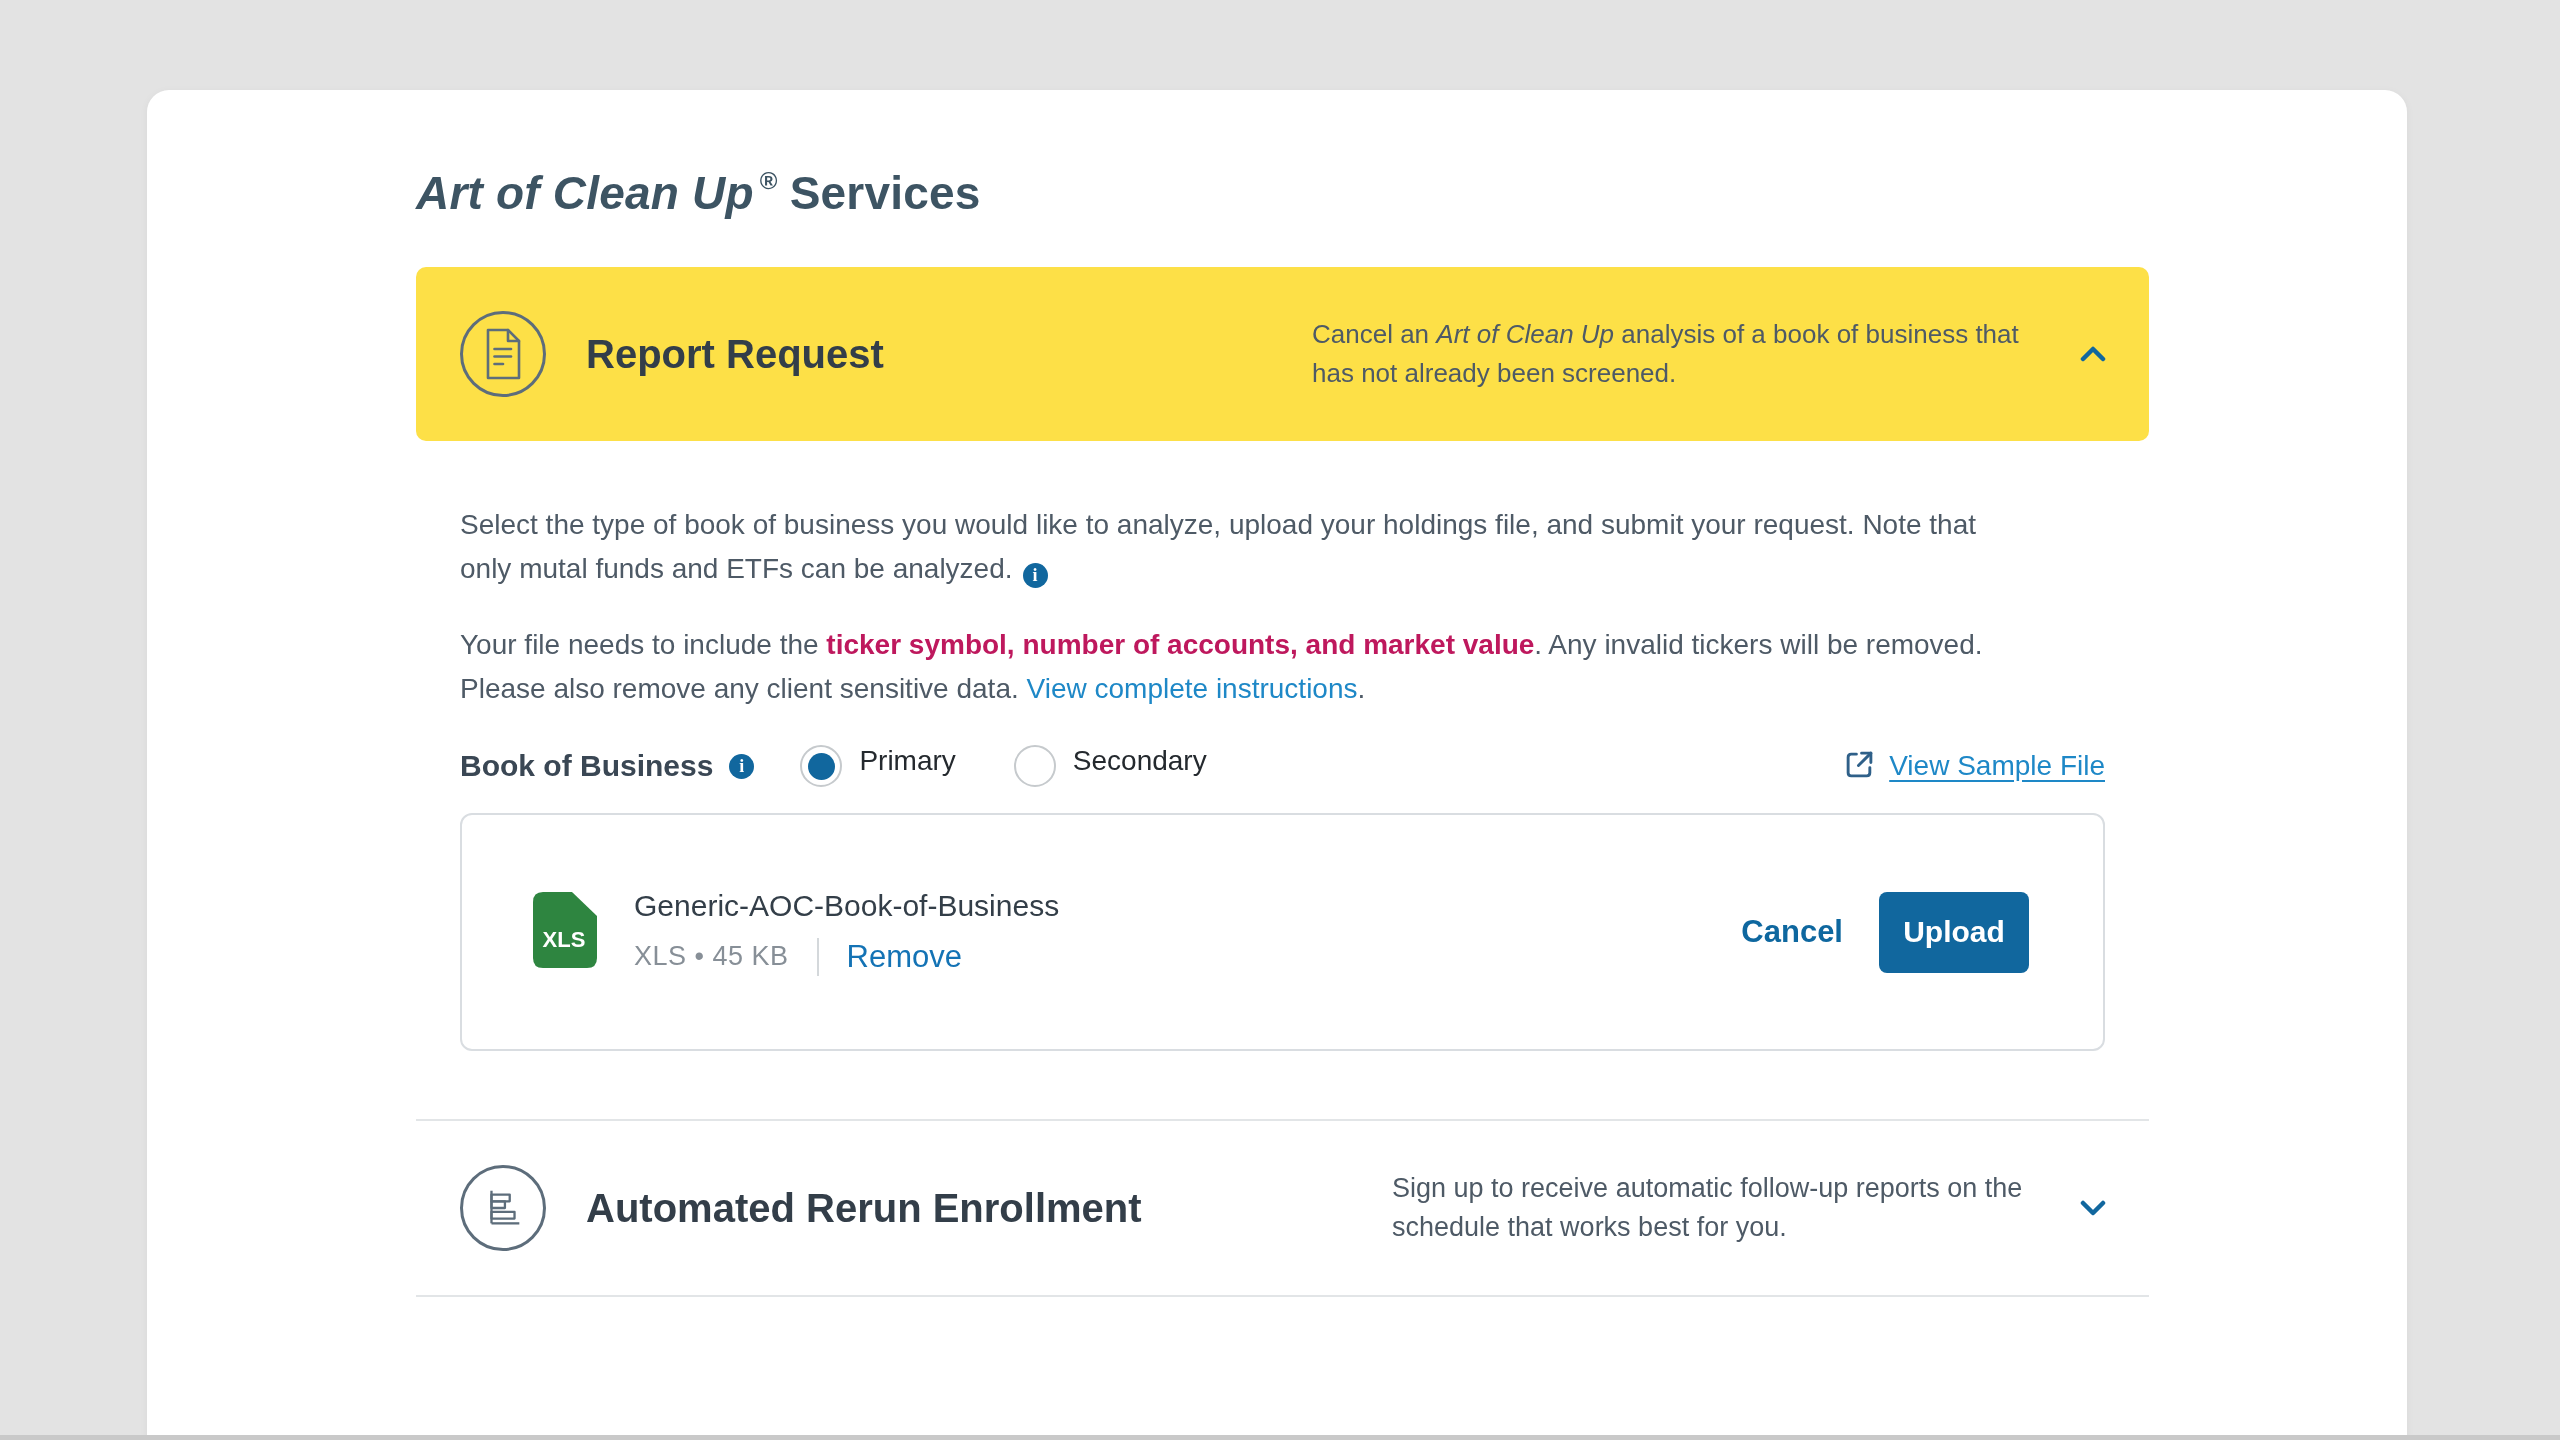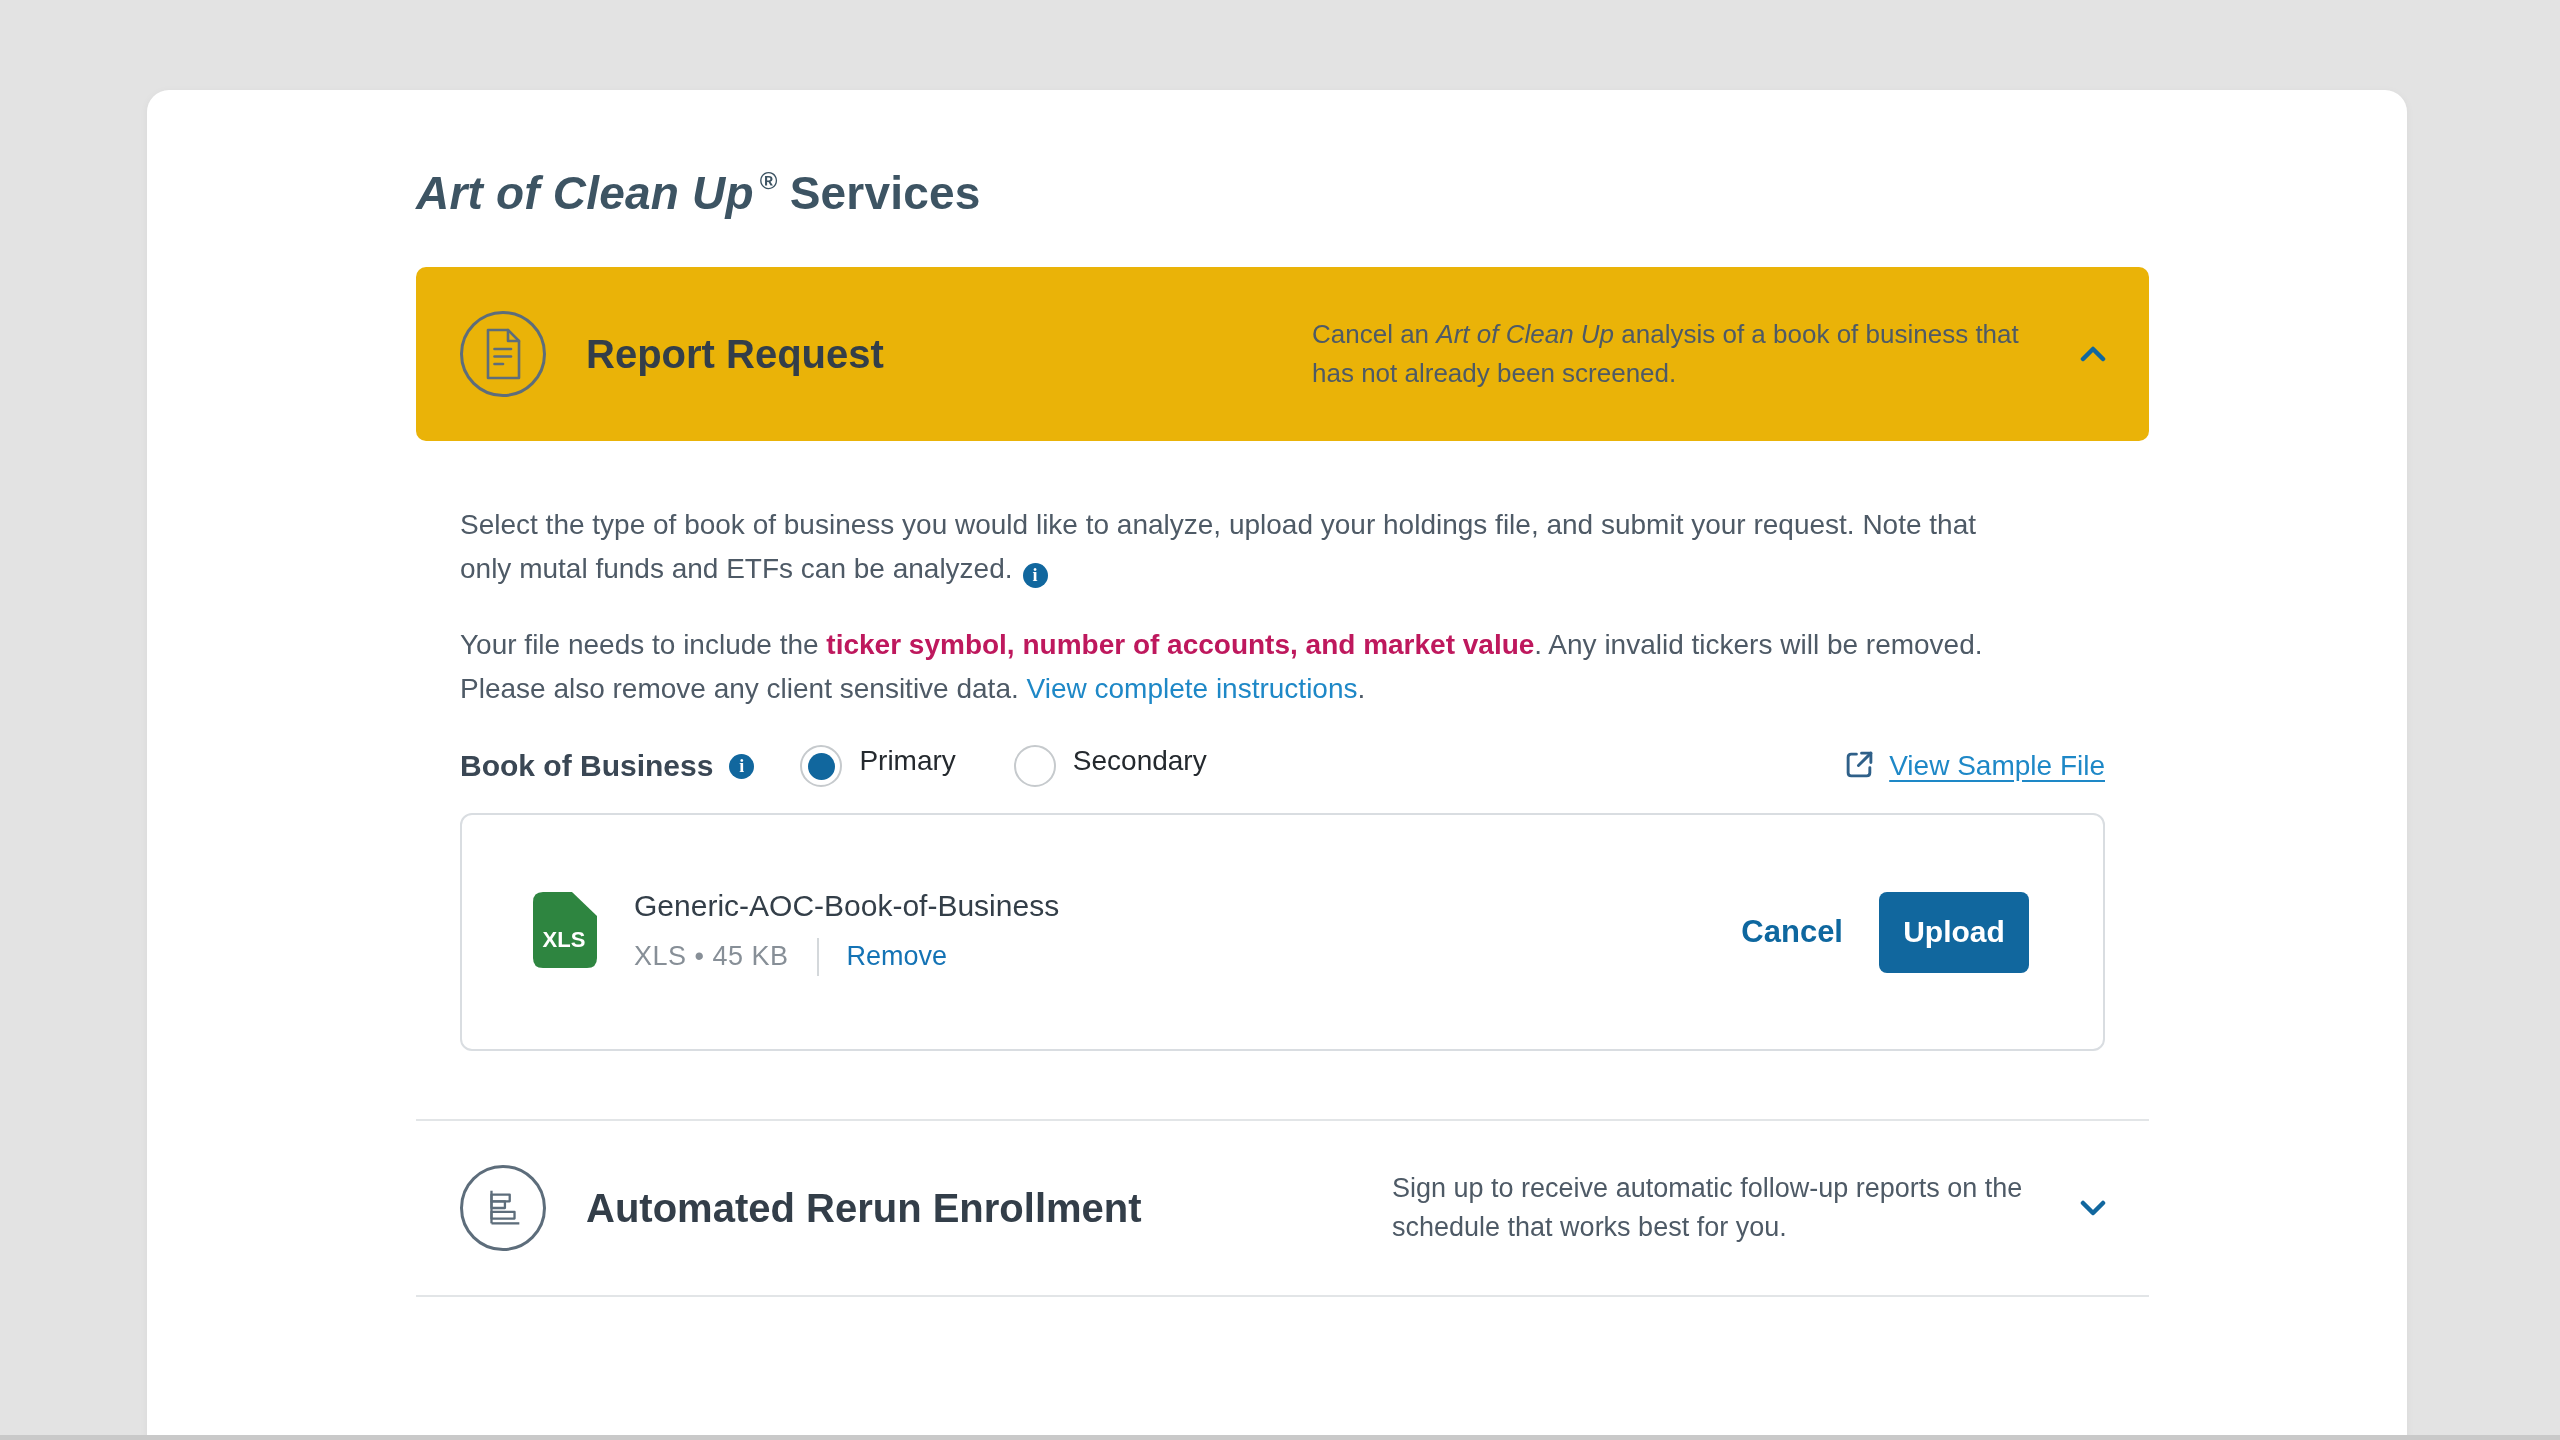--- a/index.html
+++ b/index.html
@@ -34,21 +34,21 @@
   h1 .suffix { margin-left: 12px; }
 
   
   .section-header {
     display: flex; align-items: center;
     padding: 0 42px 0 44px;
   }
   .band {
     margin-top: 49px;
     height: 174px;
-    background: #eab308;
+    background: #fde047;
     border-radius: 10px;
   }
   .icon-circle {
     flex: none;
     width: 86px; height: 86px;
     border: 3px solid #5d6d7b;
     border-radius: 50%;
     display: flex; align-items: center; justify-content: center;
   }
   .section-title {
@@ -131,21 +131,21 @@
     border-radius: 12px;
     background: #ffffff;
     display: flex; align-items: center;
     padding: 0 74px 0 70px;
   }
   .file-info { margin-left: 36px; }
   .file-name { font-size: 30px; color: #333e48; }
   .file-meta-row { margin-top: 15px; display: flex; align-items: center; }
   .file-meta { font-size: 27px; color: #878f97; letter-spacing: 0.5px; }
   .vdiv { width: 2px; height: 38px; background: #d4d8db; margin: 0 28px; }
-  .remove-link { font-size: 27px; color: #1473b5; text-decoration: none; cursor: pointer; }
+  .remove-link { font-size: 31px; color: #1473b5; text-decoration: none; cursor: pointer; }
   .actions { margin-left: auto; display: flex; align-items: center; }
   .cancel-btn {
     background: none; border: none; cursor: pointer;
     font-family: inherit;
     font-size: 31px; font-weight: bold; color: #0e679f;
   }
   .upload-btn {
     margin-left: 36px;
     width: 150px; height: 81px;
     background: #11679e; border: none; border-radius: 8px;

